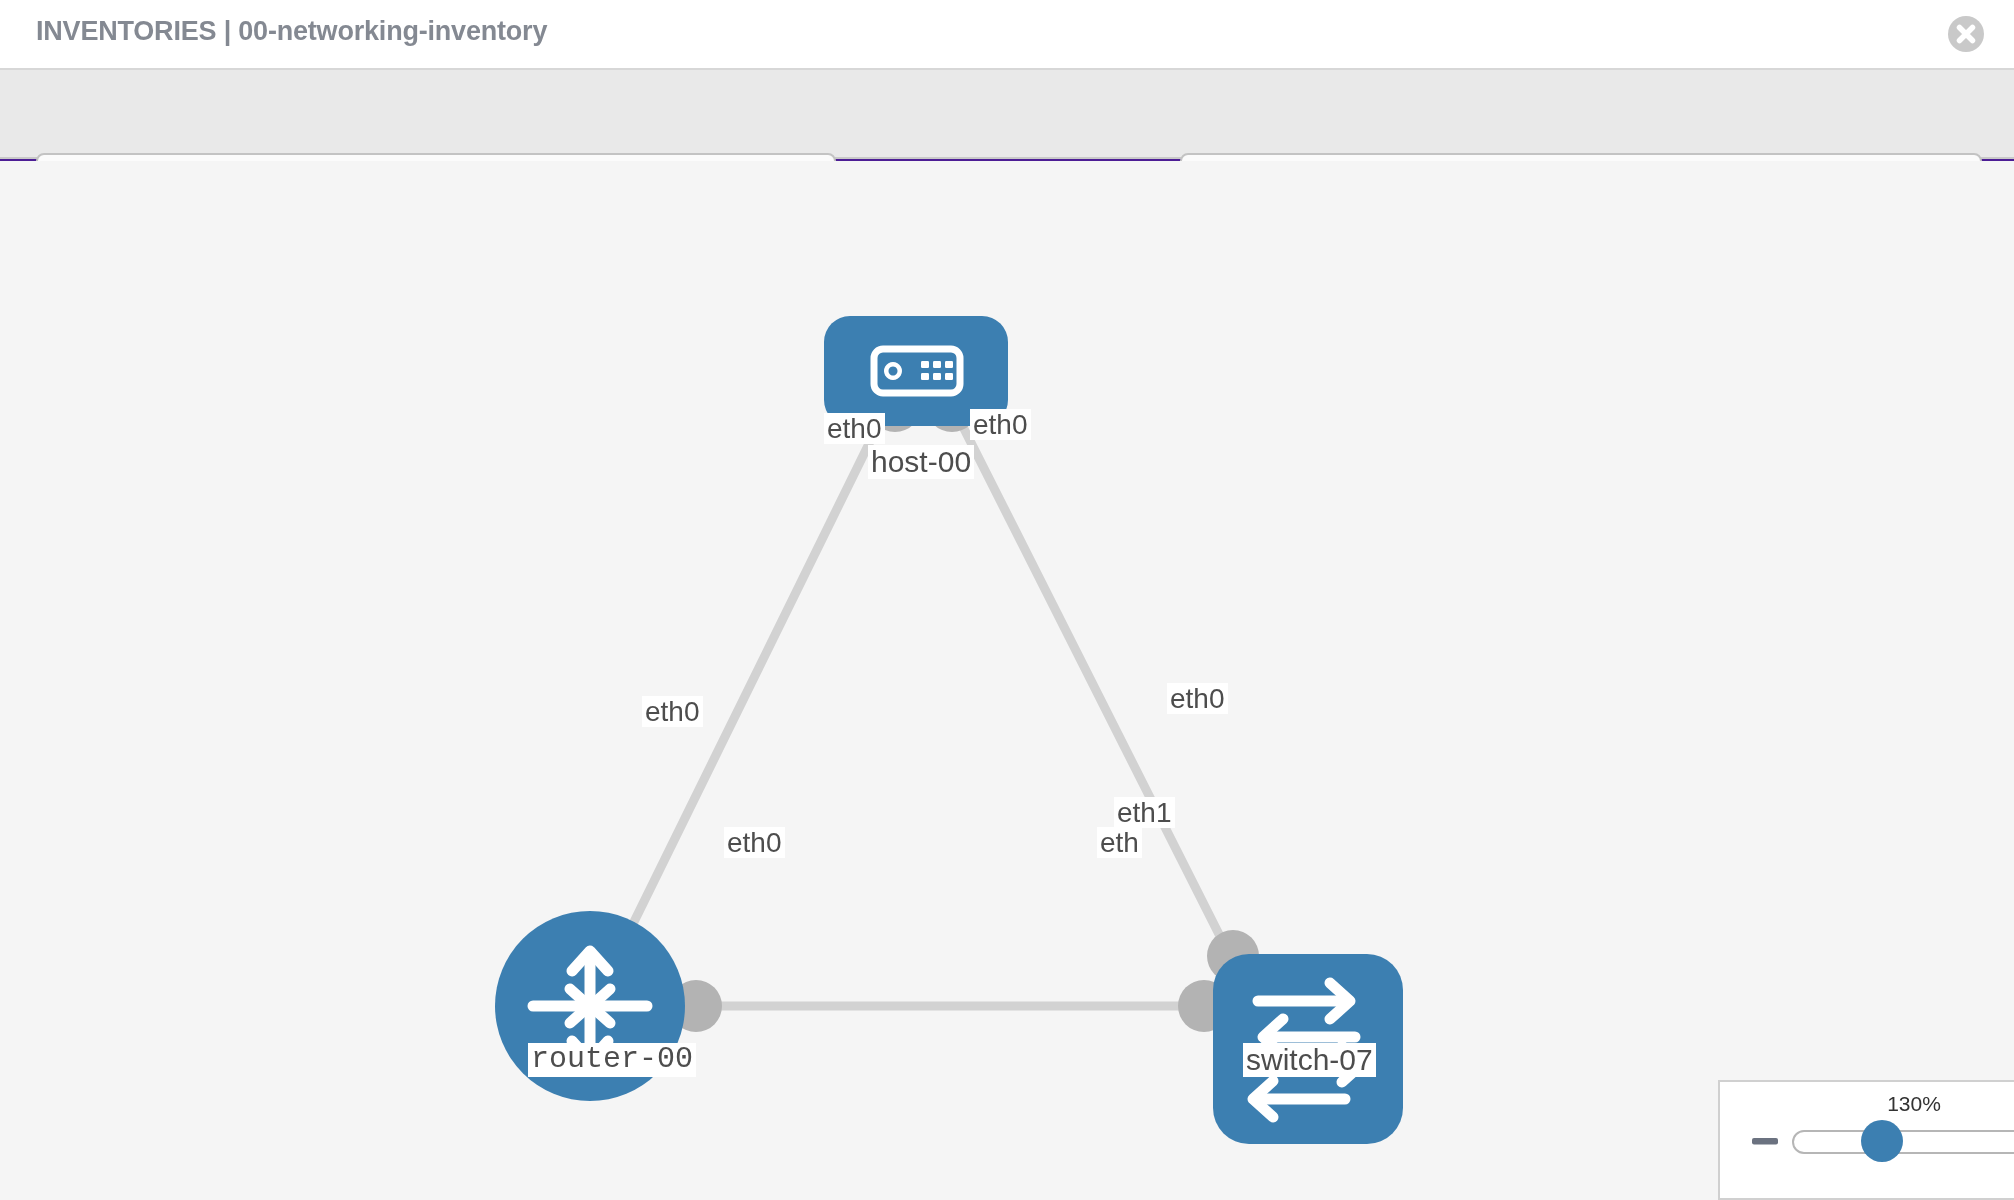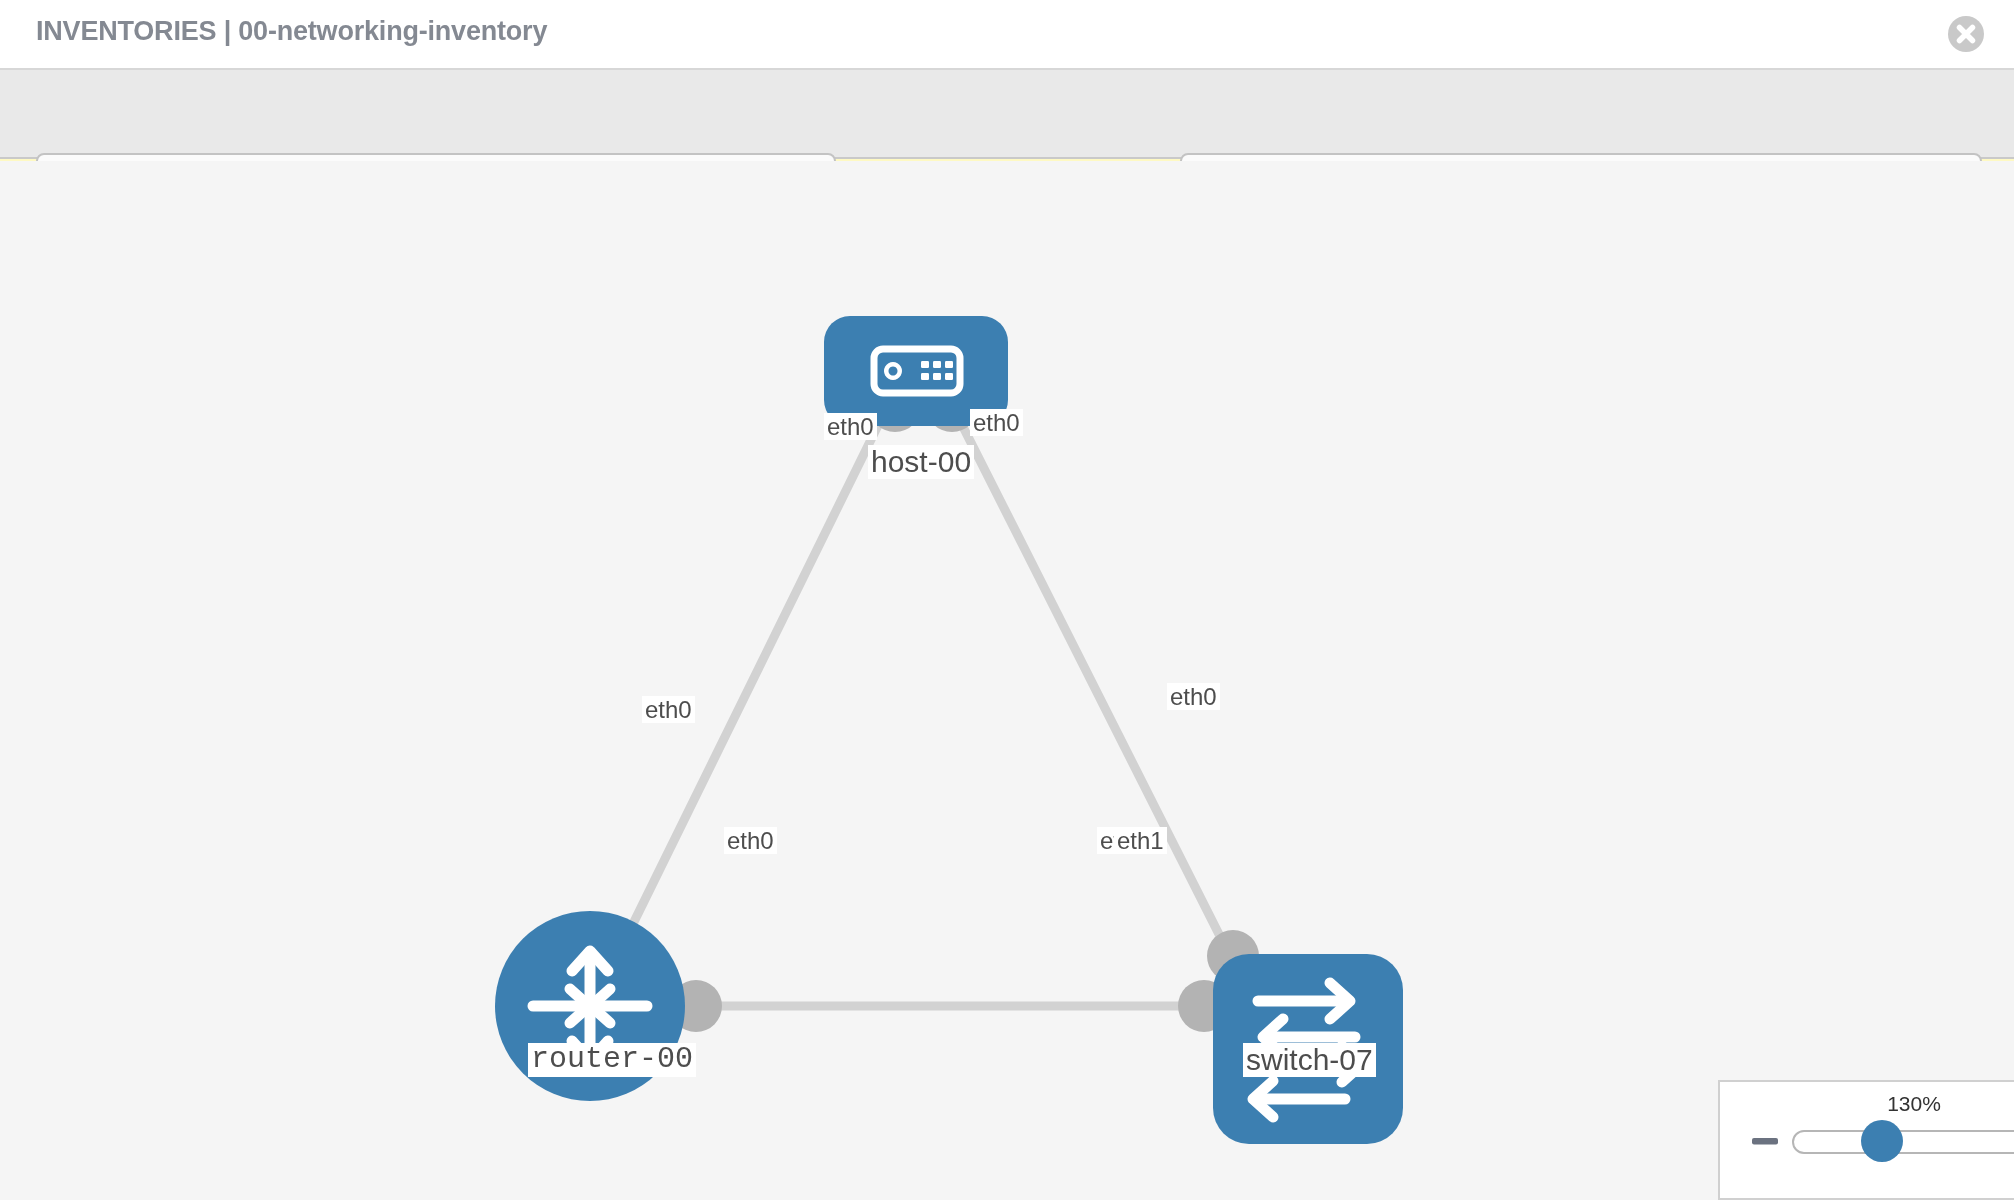--- a/index.html
+++ b/index.html
@@ -3,21 +3,21 @@
 <meta charset="utf-8">
 <title>Inventory Topology</title>
 <style>
   * { box-sizing: border-box; margin: 0; padding: 0; }
   html, body {
     width: 2014px; height: 1200px;
     overflow: hidden;
     font-family: "Liberation Sans", sans-serif;
     background: #f5f5f5;
   }
-  #app { position: relative; width: 2014px; height: 896px; background: #fef9c3; }
+  #app { position: relative; width: 2014px; height: 896px; background: #4c1d95; }
 
   
   .header {
     position: absolute; left: 0; top: 0; width: 2014px; height: 70px;
     background: #ffffff;
     border-bottom: 2px solid #d7d7d7;
   }
   .header-title {
     position: absolute; left: 36px; top: 16px;
     font-size: 27px; font-weight: bold; letter-spacing: -0.2px;
@@ -73,21 +73,21 @@
 
   .node-label {
     position: absolute;
     background: #ffffff;
     color: #4d4d4d;
     white-space: nowrap;
     line-height: 1.05;
     padding: 1px 3px;
   }
   .node-label.big   { font-size: 30px; margin-top: 44px; }
-  .node-label.iface { font-size: 24px; }
+  .node-label.iface { font-size: 28px; }
 
   
   .zoom-panel {
     position: absolute; left: 1718px; top: 1080px;
     width: 392px; height: 120px;
     background: #ffffff;
     border: 2px solid #d0d0d0;
   }
   .zoom-value {
     position: absolute; left: 0; right: 0; top: 10px;
@@ -236,21 +236,21 @@
 
     <span class="node-label big" style="left:868px; top:240px;">host-00</span>
     <span class="node-label iface" style="left:824px; top:252px;">eth0</span>
     <span class="node-label iface" style="left:970px; top:248px;">eth0</span>
 
     <span class="node-label iface" style="left:642px; top:535px;">eth0</span>
     <span class="node-label iface" style="left:1167px; top:522px;">eth0</span>
 
     <span class="node-label iface" style="left:724px; top:666px;">eth0</span>
     <span class="node-label iface" style="left:1097px; top:666px;">eth</span>
-    <span class="node-label iface" style="left:1114px; top:666px;">eth1</span>
+    <span class="node-label iface" style="left:1114px; top:636px;">eth1</span>
 
     <span class="node-label big" style="left:528px; top:838px;font-family:Liberation Mono, monospace;">router-00</span>
     <span class="node-label big" style="left:1243px; top:838px;">switch-07</span>
   </div>
 
   <div class="zoom-panel">
     <div class="zoom-value">130%</div>
 
     <div class="zoom-minus">
       <svg width="34" height="34" viewBox="0 0 34 34">

